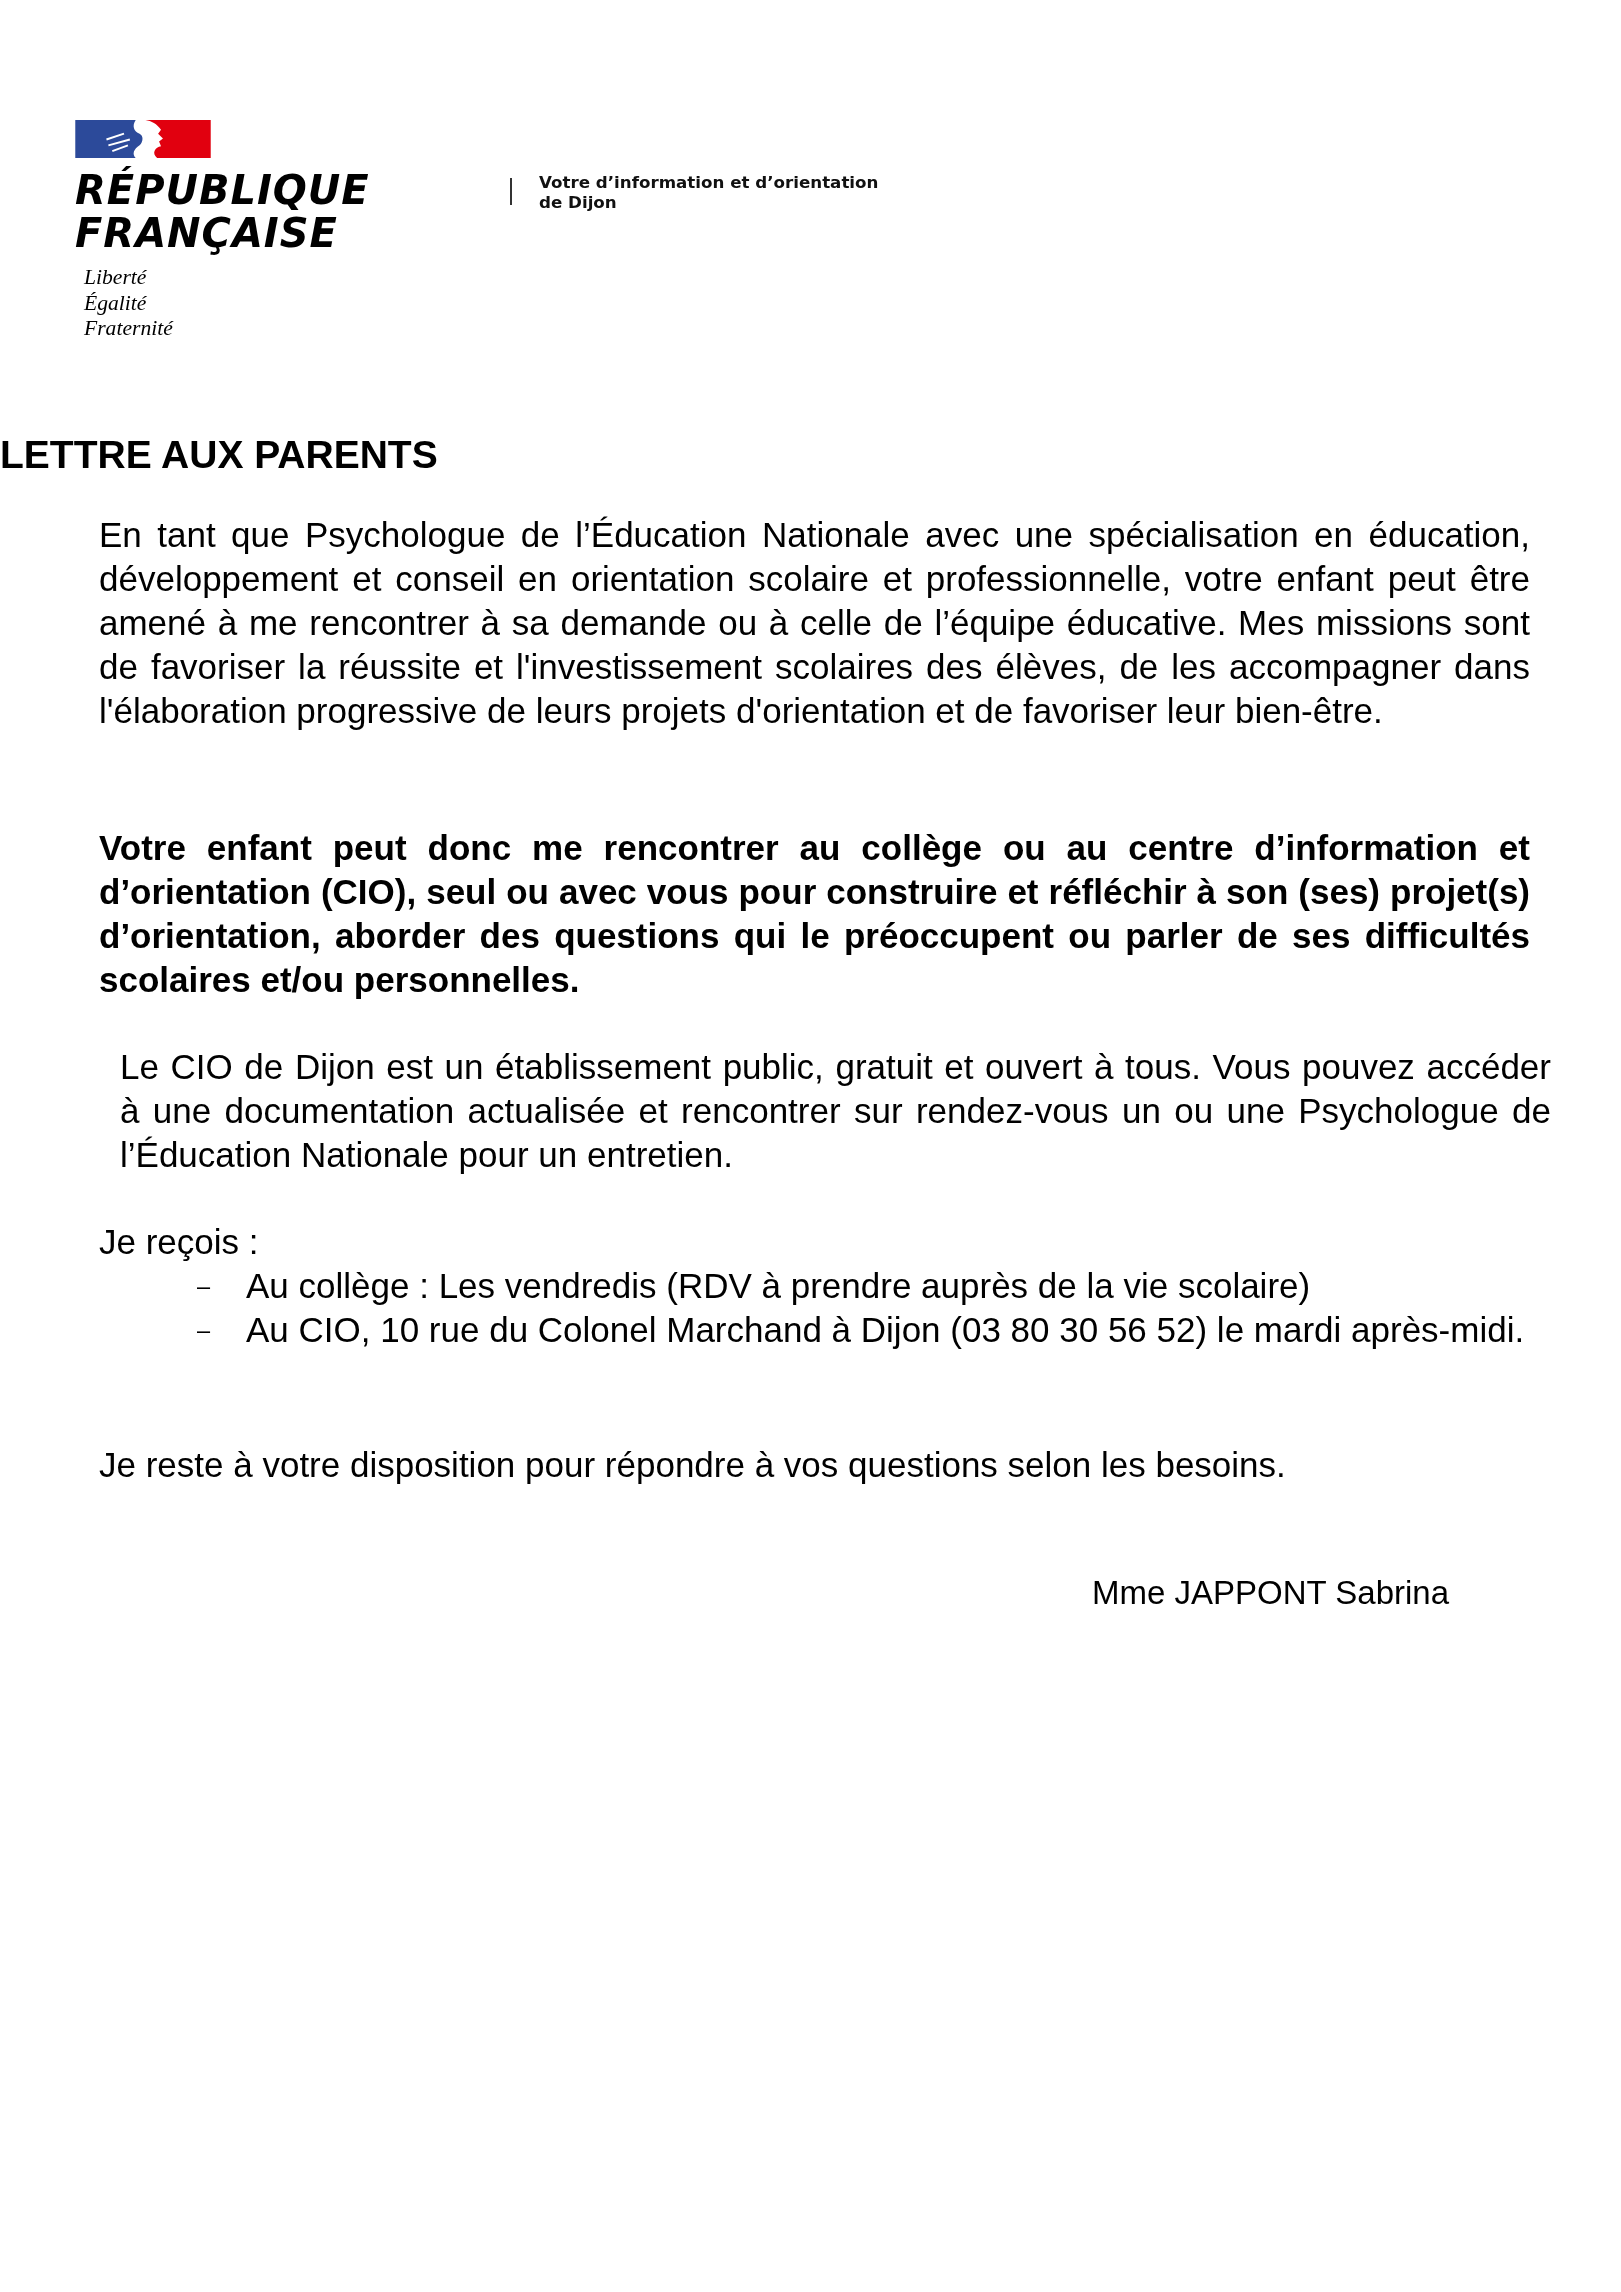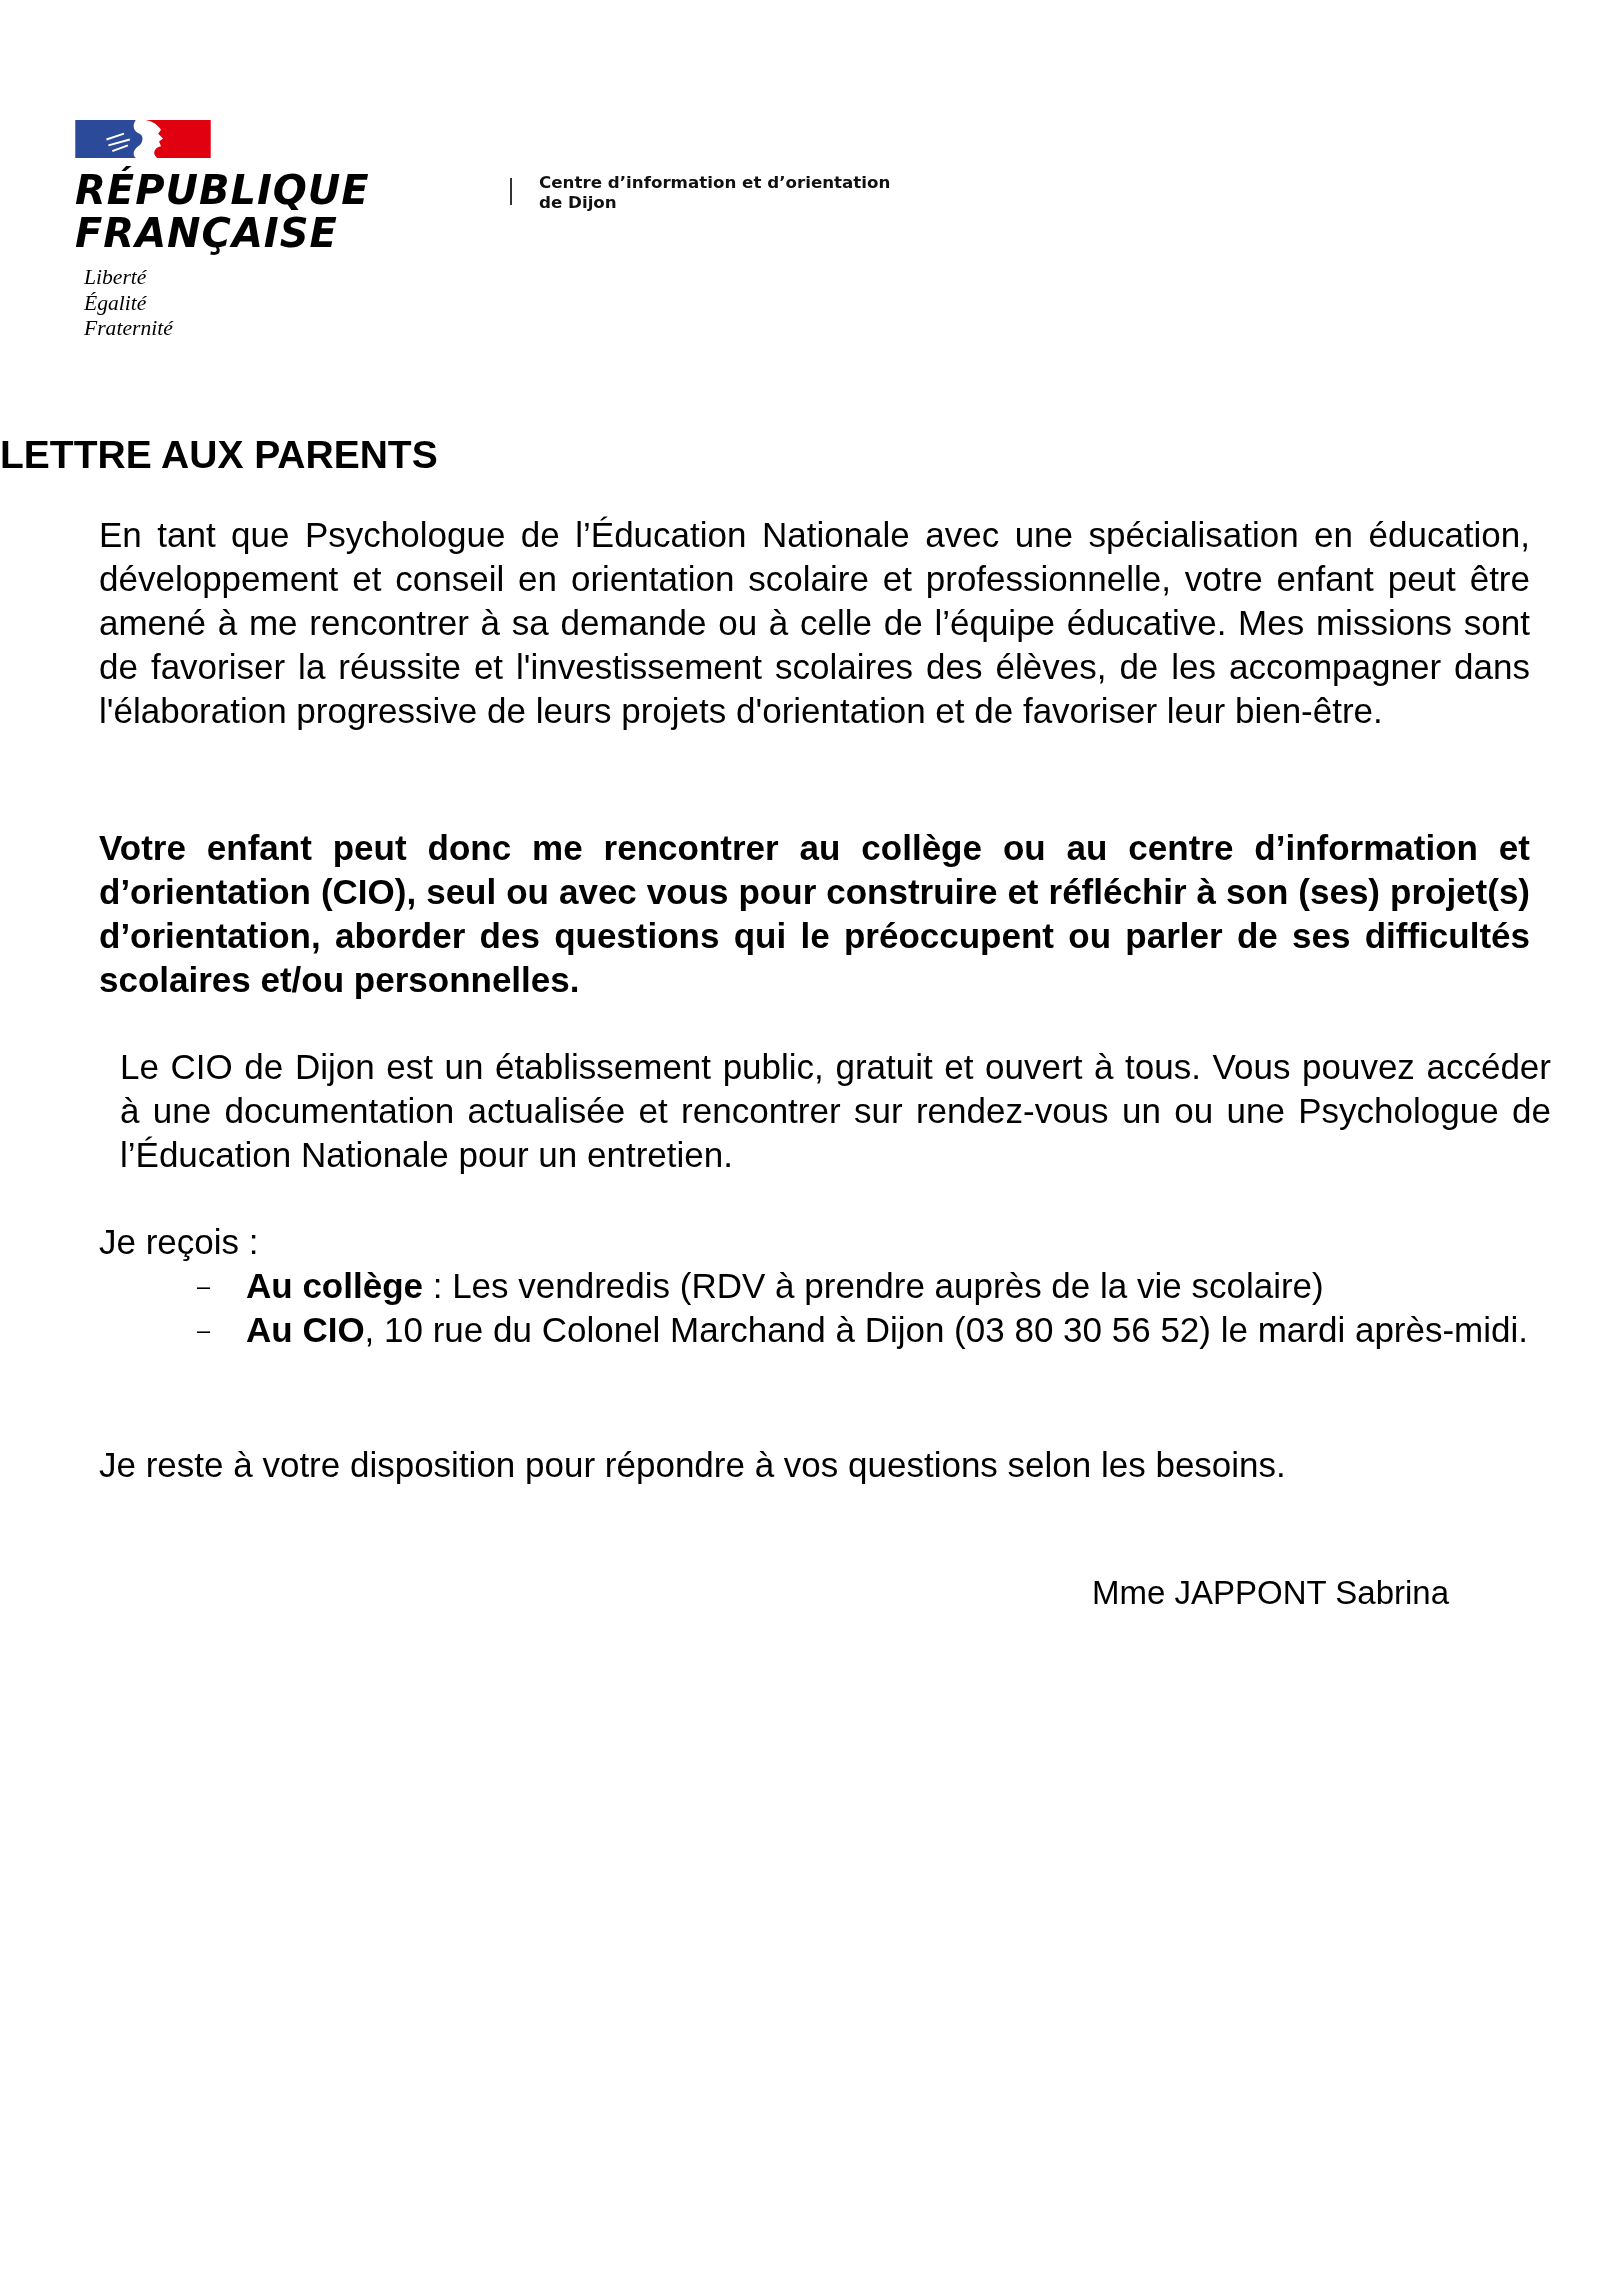--- a/index.html
+++ b/index.html
@@ -20,21 +20,21 @@
           text-align: justify; }
   .p1 { top: 513px; }
   .p2 { top: 826px; font-weight: bold; }
   .p3 { top: 1045px; margin-left: 21px; }
   .p4 { top: 1220px; }
   .list { position: absolute; left: 99px; top: 1264px; width: 1431px; font-size: 35px; line-height: 44px; margin: 0; padding: 0; list-style: none; }
   .list li { position: relative; padding-left: 147px; }
   .dash { position: absolute; left: 98px; top: 0; font-size: 23.5px; }
   .p5 { top: 1443px; }
   .sig { position: absolute; left: 1092px; top: 1571px; font-size: 33px; line-height: 44px; white-space: nowrap; }
-  b { font-weight: bold; }
+  b { font-weight: normal; }
 </style>
 </head>
 <body>
 
 <div class="logo">
   <svg class="flag" viewBox="0 0 139 39">
     <rect x="0" y="0" width="70" height="39" fill="#2c4a9a"></rect>
     <rect x="70" y="0" width="69" height="39" fill="#e1000f"></rect>
     <path d="M62 0 C58 6 60 12 66 14 C70 16 70 22 66 26 C60 30 58 35 62 39 L84 39 C78 34 82 28 88 27 L86 22 L90 19 L85 14 L88 10 C84 4 78 1 72 0 Z" fill="#ffffff"></path>
     <path d="M32 20 L50 14 M34 26 L56 20 M38 32 L54 26" stroke="#ffffff" stroke-width="2" fill="none"></path>
@@ -45,21 +45,21 @@
   </div>
   <div class="motto">
     <div>Liberté</div>
     <div>Égalité</div>
     <div>Fraternité</div>
   </div>
 </div>
 
 <div class="cio-sep"></div>
 <div class="cio-name">
-  <div>Centre d’information et d’orientation</div>
+  <div>Votre d’information et d’orientation</div>
   <div>de Dijon</div>
 </div>
 
 <div class="title">LETTRE AUX PARENTS</div>
 
 <div class="body p1">En tant que Psychologue de l’Éducation Nationale avec une spécialisation en éducation, développement et conseil en orientation scolaire et professionnelle, votre enfant peut être amené à me rencontrer à sa demande ou à celle de l’équipe éducative. Mes missions sont de favoriser la réussite et l'investissement scolaires des élèves, de les accompagner dans l'élaboration progressive de leurs projets d'orientation et de favoriser leur bien-être.</div>
 <div class="body p2">Votre enfant peut donc me rencontrer au collège ou au centre d’information et d’orientation (CIO), seul ou avec vous pour construire et réfléchir à son (ses) projet(s) d’orientation, aborder des questions qui le préoccupent ou parler de ses difficultés scolaires et/ou personnelles.</div>
 <div class="body p3">Le CIO de Dijon est un établissement public, gratuit et ouvert à tous. Vous pouvez accéder à une documentation actualisée et rencontrer sur rendez-vous un ou une Psychologue de l’Éducation Nationale pour un entretien.</div>
 <div class="body p4">Je reçois :</div>
 

